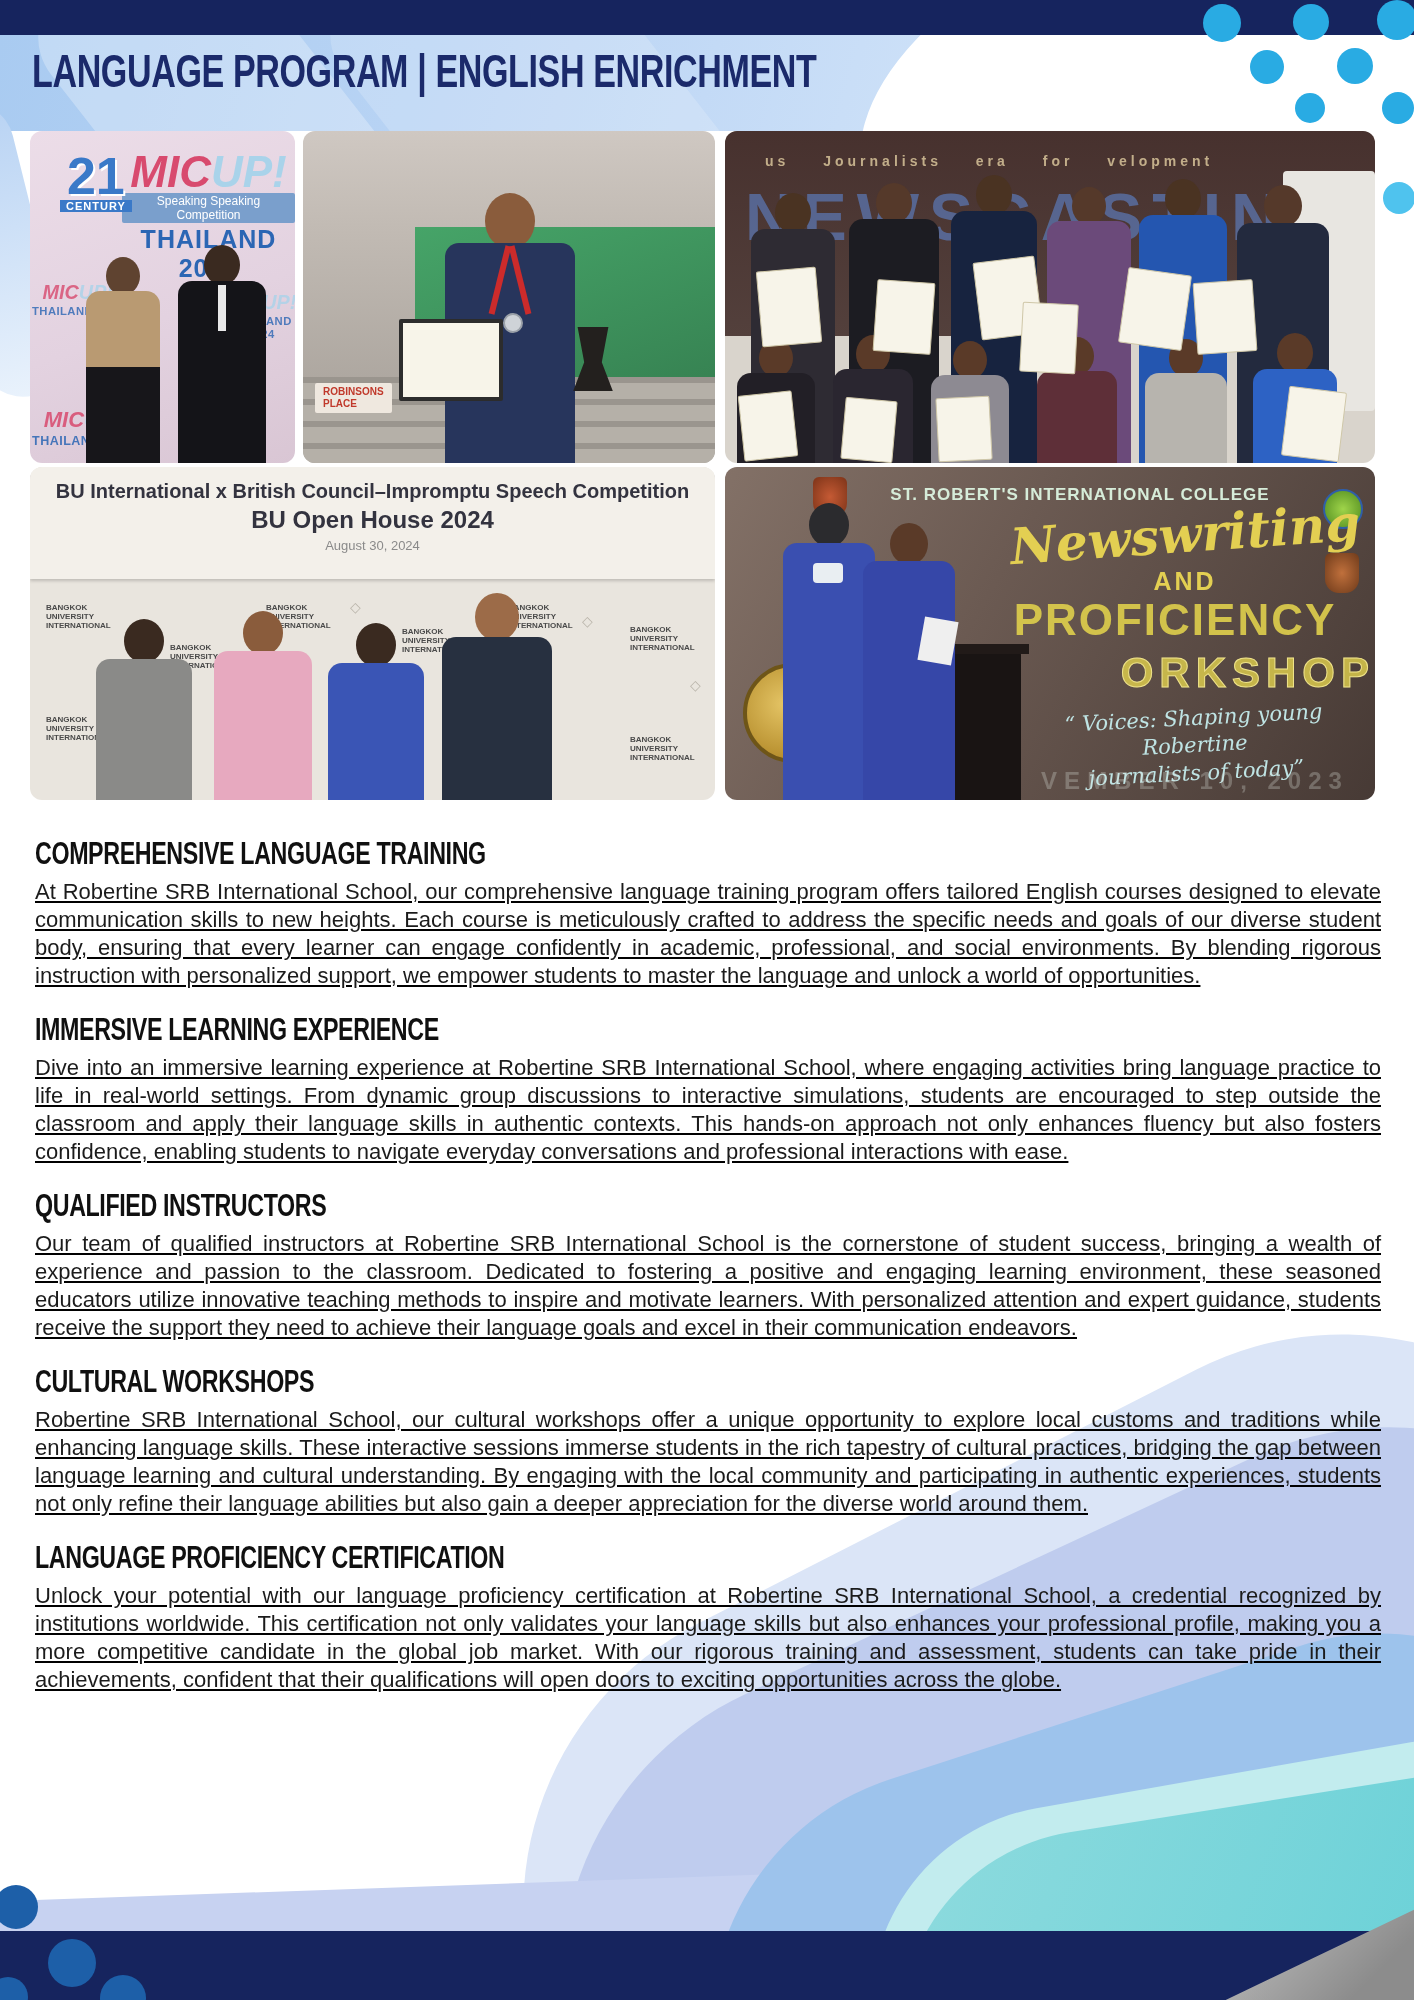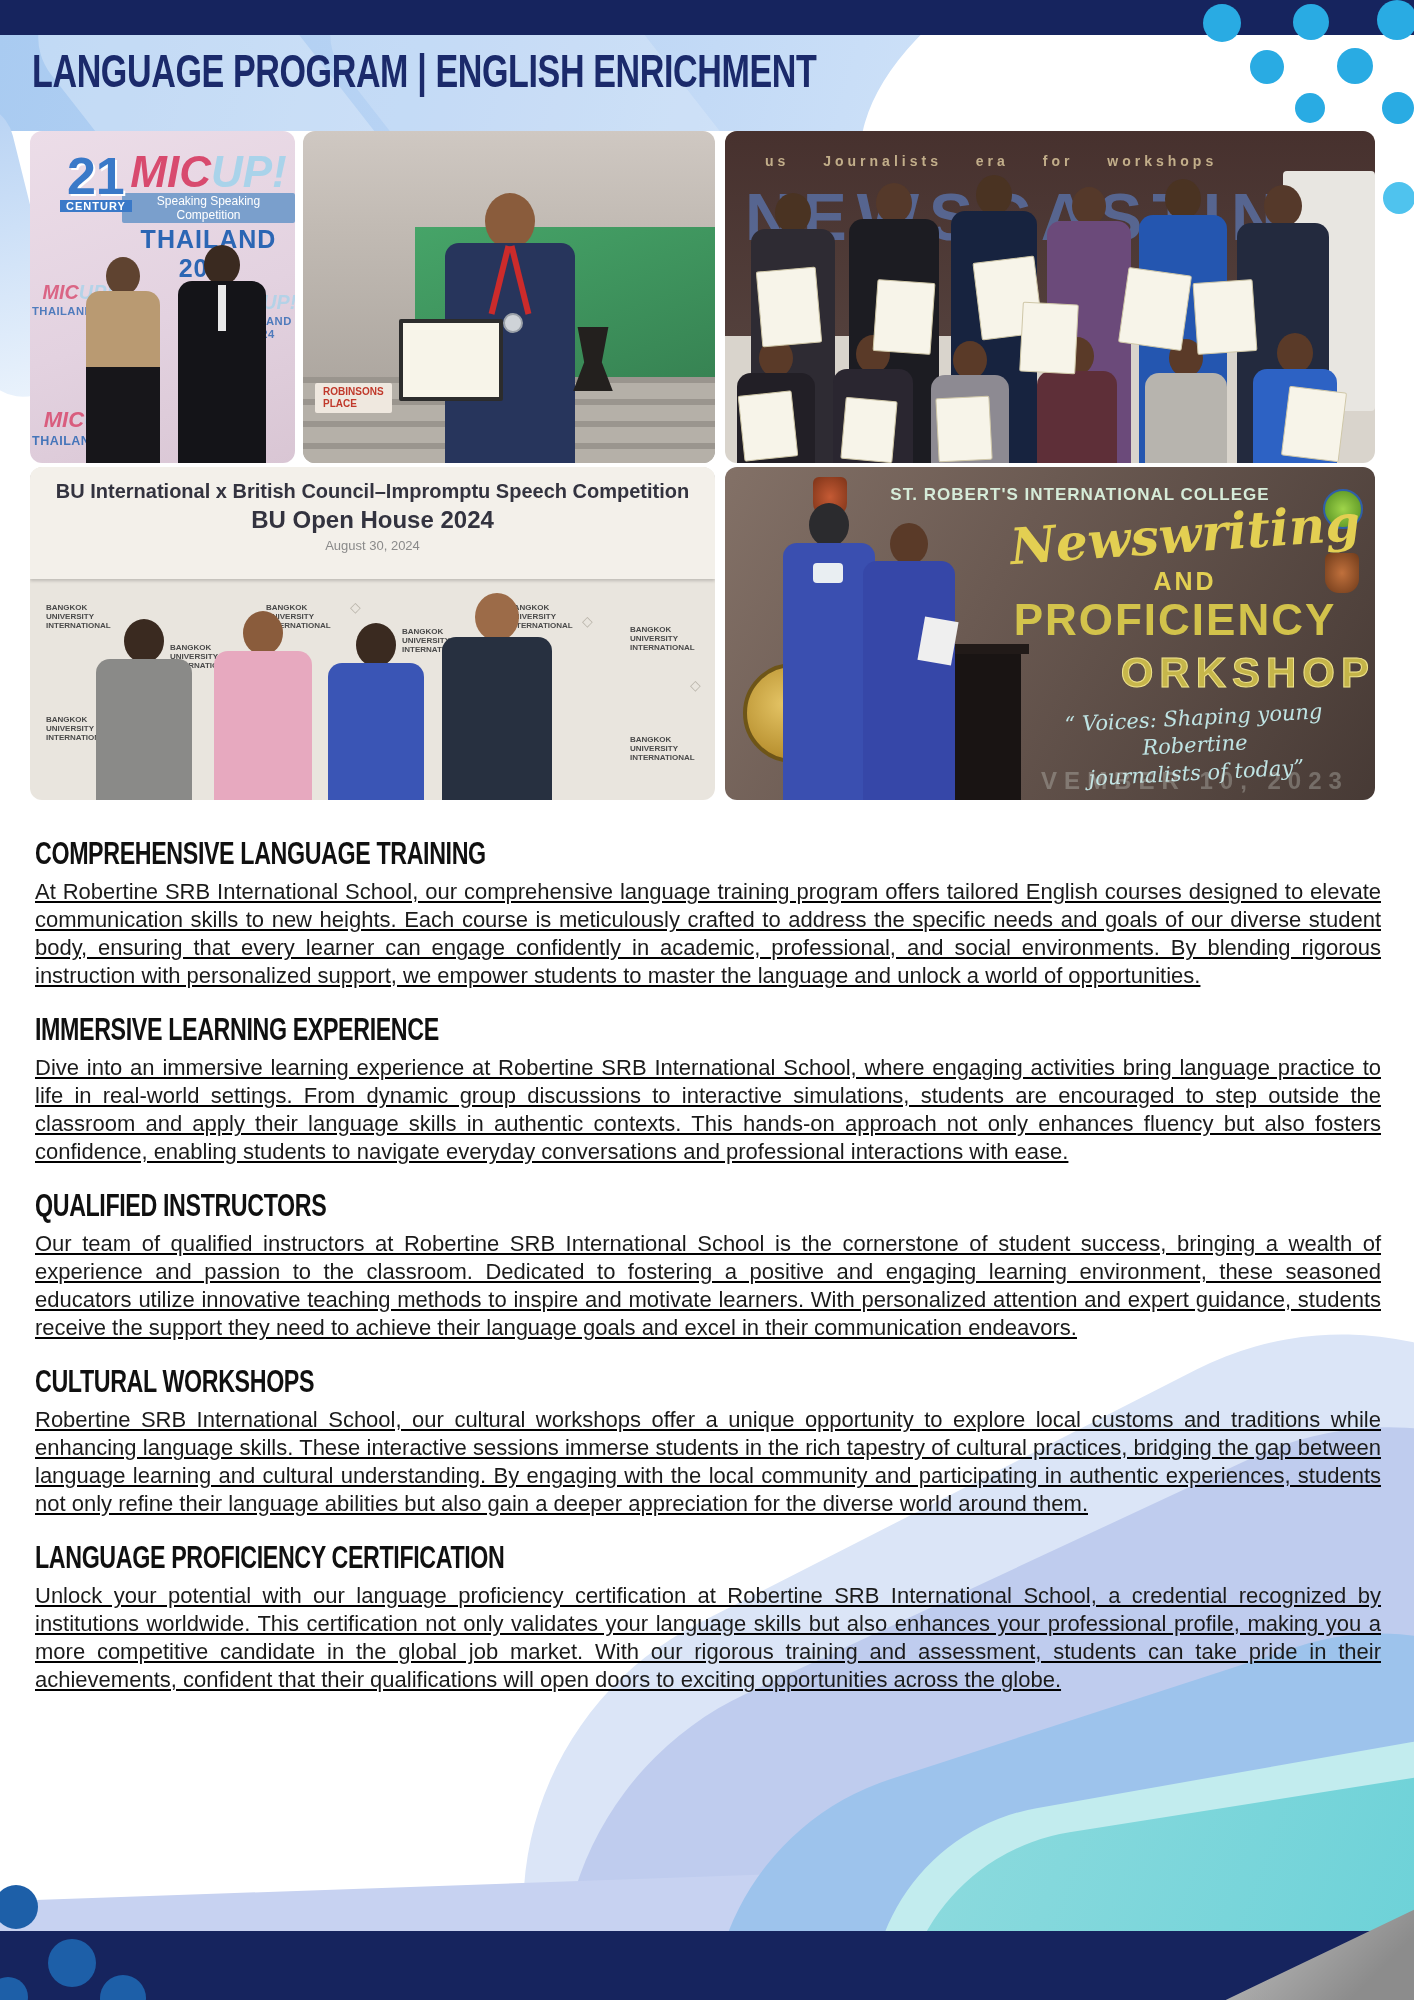--- a/index.html
+++ b/index.html
@@ -207,21 +207,21 @@
       <div style="position:absolute;left:52px;top:52px;width:6px;height:70px;background:#cc2b2b;transform:rotate(14deg);"></div>
       <div style="position:absolute;left:72px;top:52px;width:6px;height:70px;background:#cc2b2b;transform:rotate(-14deg);"></div>
       <div style="position:absolute;left:58px;top:120px;width:16px;height:16px;border-radius:50%;background:#cfd3d8;border:2px solid #9aa0a8;"></div>
     </div>
     <div class="cert" style="left:96px;top:188px;width:96px;height:74px;border:4px solid #2c2c2c;"></div>
     <div style="position:absolute;left:268px;top:196px;width:44px;height:64px;background:#23201e;clip-path:polygon(15% 0,85% 0,70% 55%,95% 100%,5% 100%,30% 55%);"></div>
   </div>
 
   <div class="photo p3">
     <div class="p3-banner">
-      <div class="p3-frag">us Journalists era for workshops</div>
+      <div class="p3-frag">us Journalists era for velopment</div>
       <div class="p3-ghost">NEWSCASTING</div>
     </div>
     <div class="p3-screen"></div>
     <div class="fig" style="left:26px;top:62px;width:84px;height:270px;">
         <div class="hd" style="width:36px;height:40px;background:#4a3322;"></div>
         <div class="bd" style="top:36px;background:#2e2b33;"></div>
       </div>
     <div class="fig" style="left:124px;top:52px;width:90px;height:280px;">
         <div class="hd" style="width:36px;height:40px;background:#55392a;"></div>
         <div class="bd" style="top:36px;background:#1c1c22;"></div>

